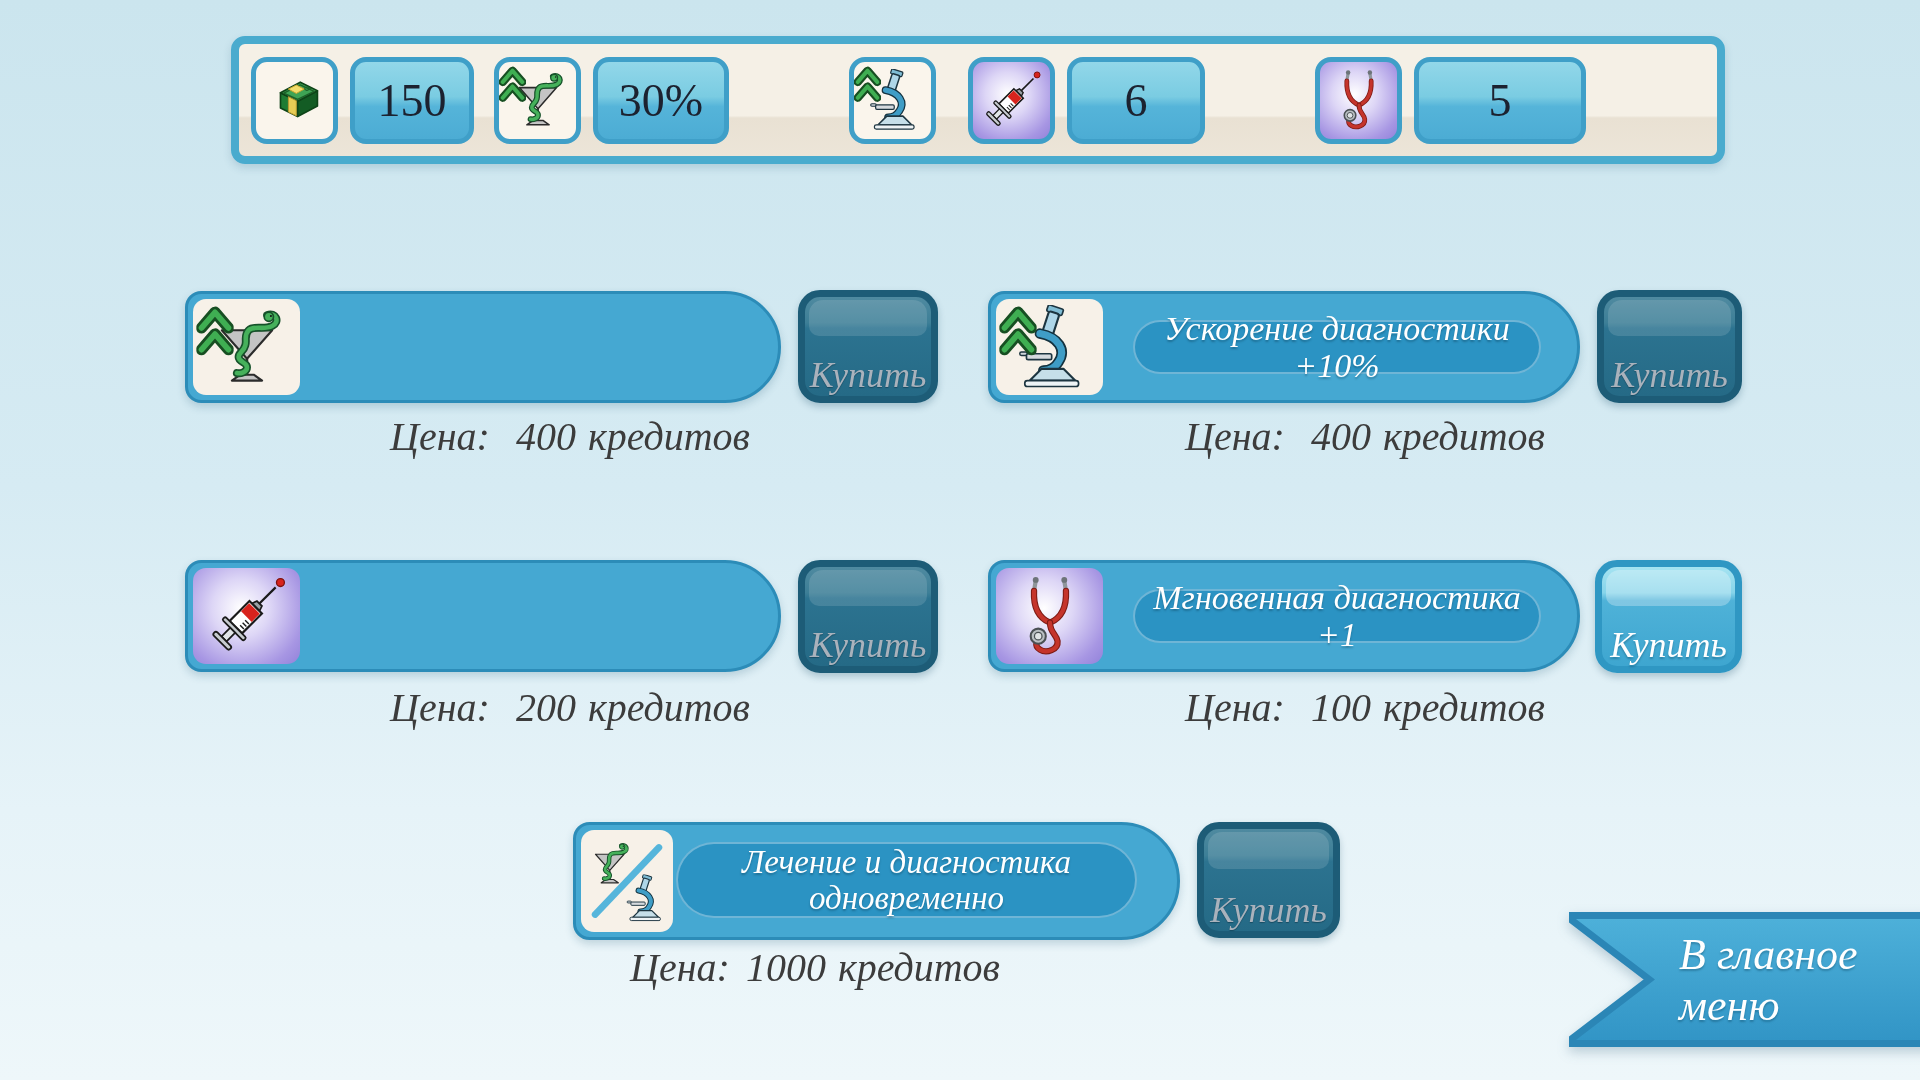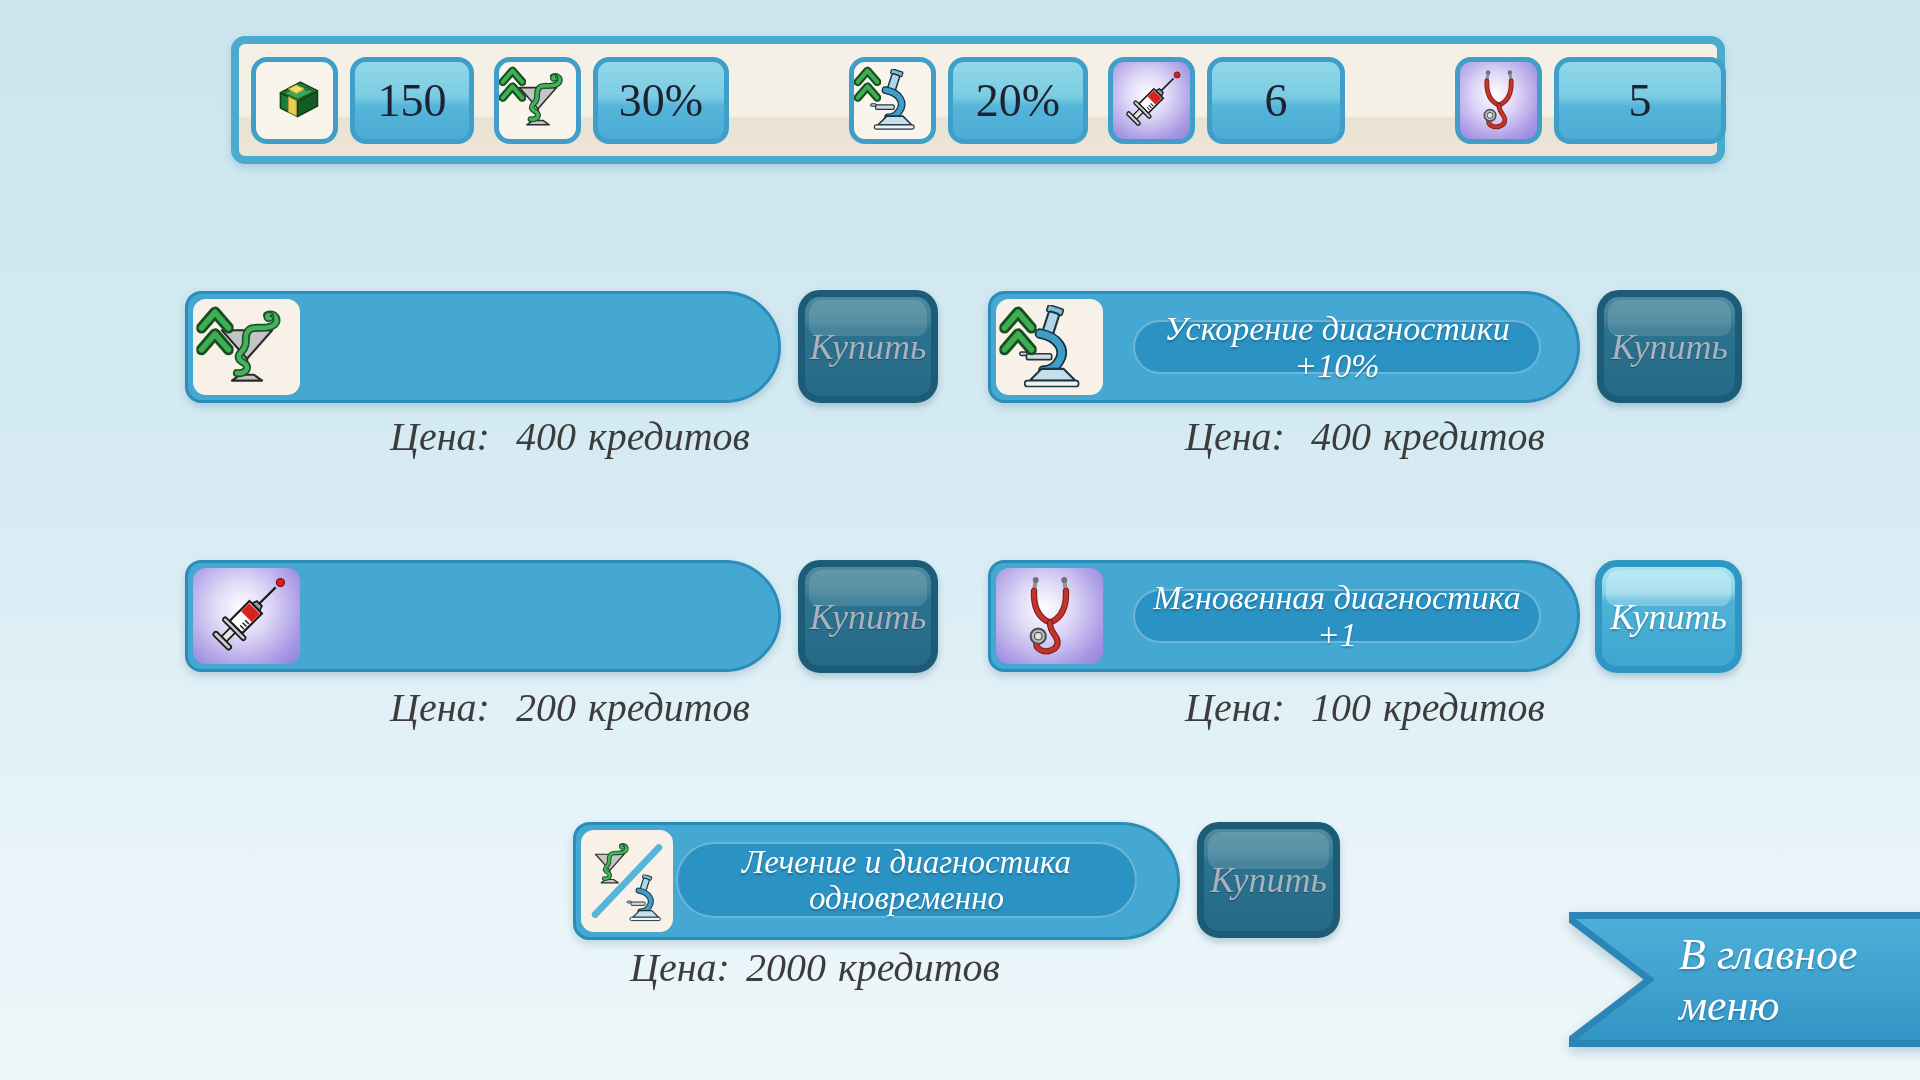--- a/index.html
+++ b/index.html
@@ -33,21 +33,21 @@
     background:#2b93c3;border:2px solid rgba(255,255,255,.32);border-radius:40px;
     display:flex;align-items:center;justify-content:center;padding:0 10px;}
   .card-title{font-style:italic;font-size:34px;line-height:1.1;color:#ffffff;text-align:center;
     text-shadow:0 2px 2px rgba(10,50,70,.35);}
   .chev{position:absolute;pointer-events:none;}
   .chev-lg{left:3px;top:4px;width:38px;height:58px;}
   .chev-sm{left:0px;top:2px;width:27px;height:42px;}
 
   
   .btn{position:absolute;box-sizing:border-box;border-radius:22px;
-    display:flex;align-items:center;justify-content:center;cursor:pointer;
+    display:flex;align-items:flex-end;justify-content:center;cursor:pointer;
     box-shadow:0 4px 7px rgba(20,70,100,.25);}
   .btn::after{content:"";position:absolute;left:4px;right:4px;top:3px;height:36%;
     border-radius:14px 14px 10px 10px;}
   .btn span{position:relative;z-index:2;font-style:italic;font-size:36px;}
   .btn--off{border:7px solid #1d5c77;
     background:linear-gradient(180deg,#4f8aa0 0%,#3d7f97 26%,#2c7390 32%,#256a86 100%);}
   .btn--off::after{background:rgba(255,255,255,.13);}
   .btn--off span{color:#a9b2bc;text-shadow:0 1px 1px rgba(0,30,45,.4);}
   .btn--on{border:7px solid #2f97c3;
     background:linear-gradient(180deg,#a5e3f1 0%,#86d4ea 26%,#4fb2d8 34%,#3ea6d0 100%);}
@@ -181,23 +181,20 @@
 
     <div class="chip" style="margin-right:20px">
       <div class="chip-tile">
         <svg class="chev chev-sm" viewBox="0 0 36 56">
             <use href="#sym-chev"></use>
           </svg>
         <svg width="62" height="62" viewBox="0 0 100 100">
             <use href="#sym-micro"></use>
           </svg>
       </div>
-      <div class="chip-pill" style="width:140px">
-        <span>20%</span>
-      </div>
     </div>
 
     <div class="chip" style="margin-right:110px">
       <div class="chip-tile purple">
         <svg width="66" height="66" viewBox="0 0 100 100">
             <use href="#sym-syringe"></use>
           </svg>
       </div>
       <div class="chip-pill" style="width:138px">
         <span>6</span>
@@ -291,21 +288,21 @@
         </svg>
     </div>
     <div class="card-pill" style="left:100px;right:40px;top:17px;bottom:19px">
       <span class="card-title" style="font-size:33px">Лечение и диагностика одновременно</span>
     </div>
   </div>
   <div class="btn btn--off" style="left:1197px;top:822px;width:143px;height:116px">
     <span>Купить</span>
   </div>
   <div class="price" style="left:590px;top:944px;width:450px">
-    <span>Цена:</span><span class="pv" style="margin-left:16px">2000</span><span>кредитов</span>
+    <span>Цена:</span><span class="pv" style="margin-left:16px">1000</span><span>кредитов</span>
   </div>
 
   <div class="banner">
     <svg width="397" height="135" viewBox="0 0 397 135">
       <defs>
         <linearGradient id="bannerGrad" x1="0" y1="0" x2="0" y2="1">
           <stop offset="0" stop-color="#4db0d9"></stop>
           <stop offset="1" stop-color="#3295c6"></stop>
         </linearGradient>
       </defs>

